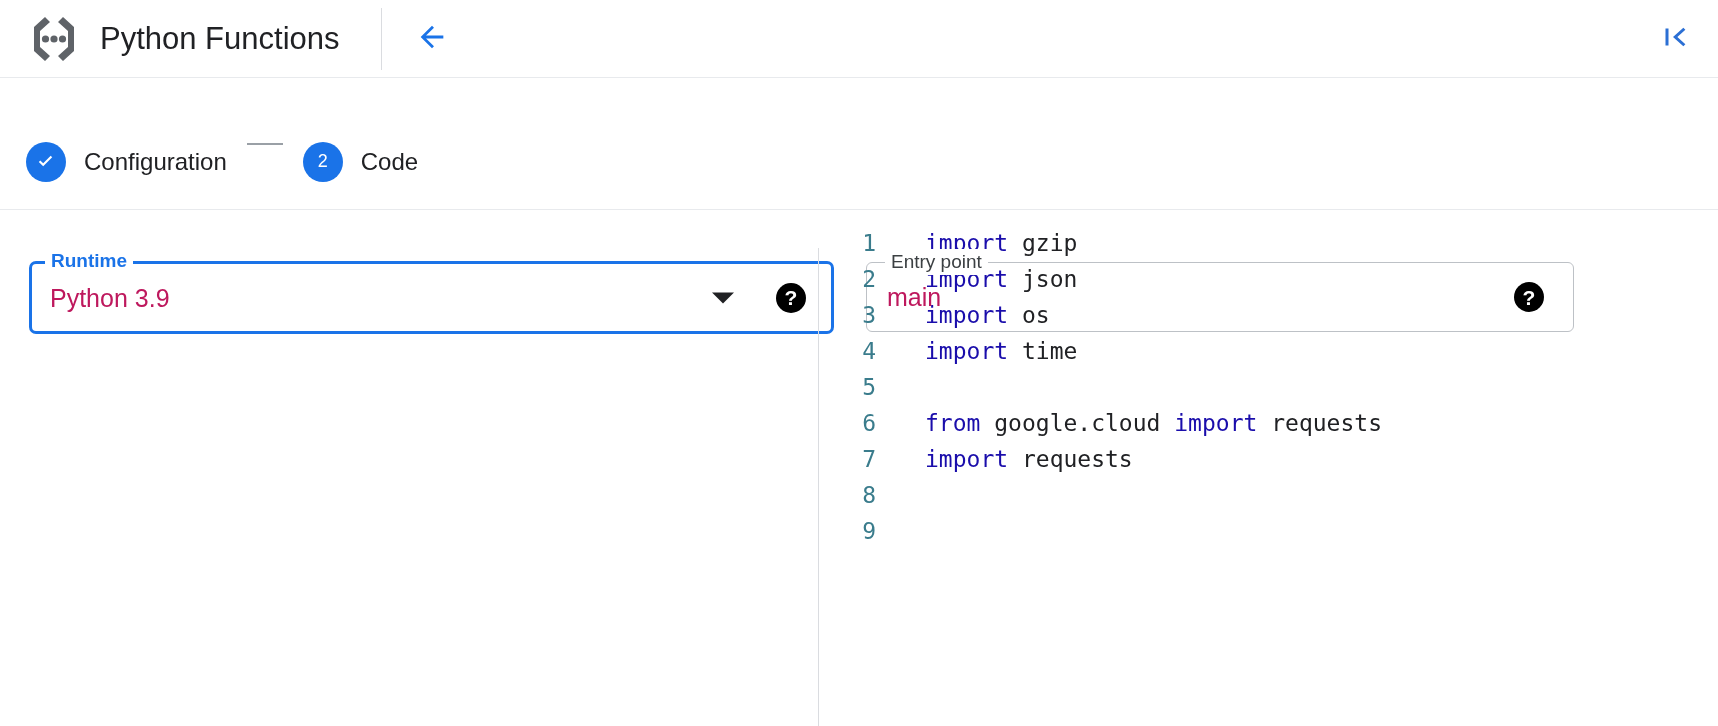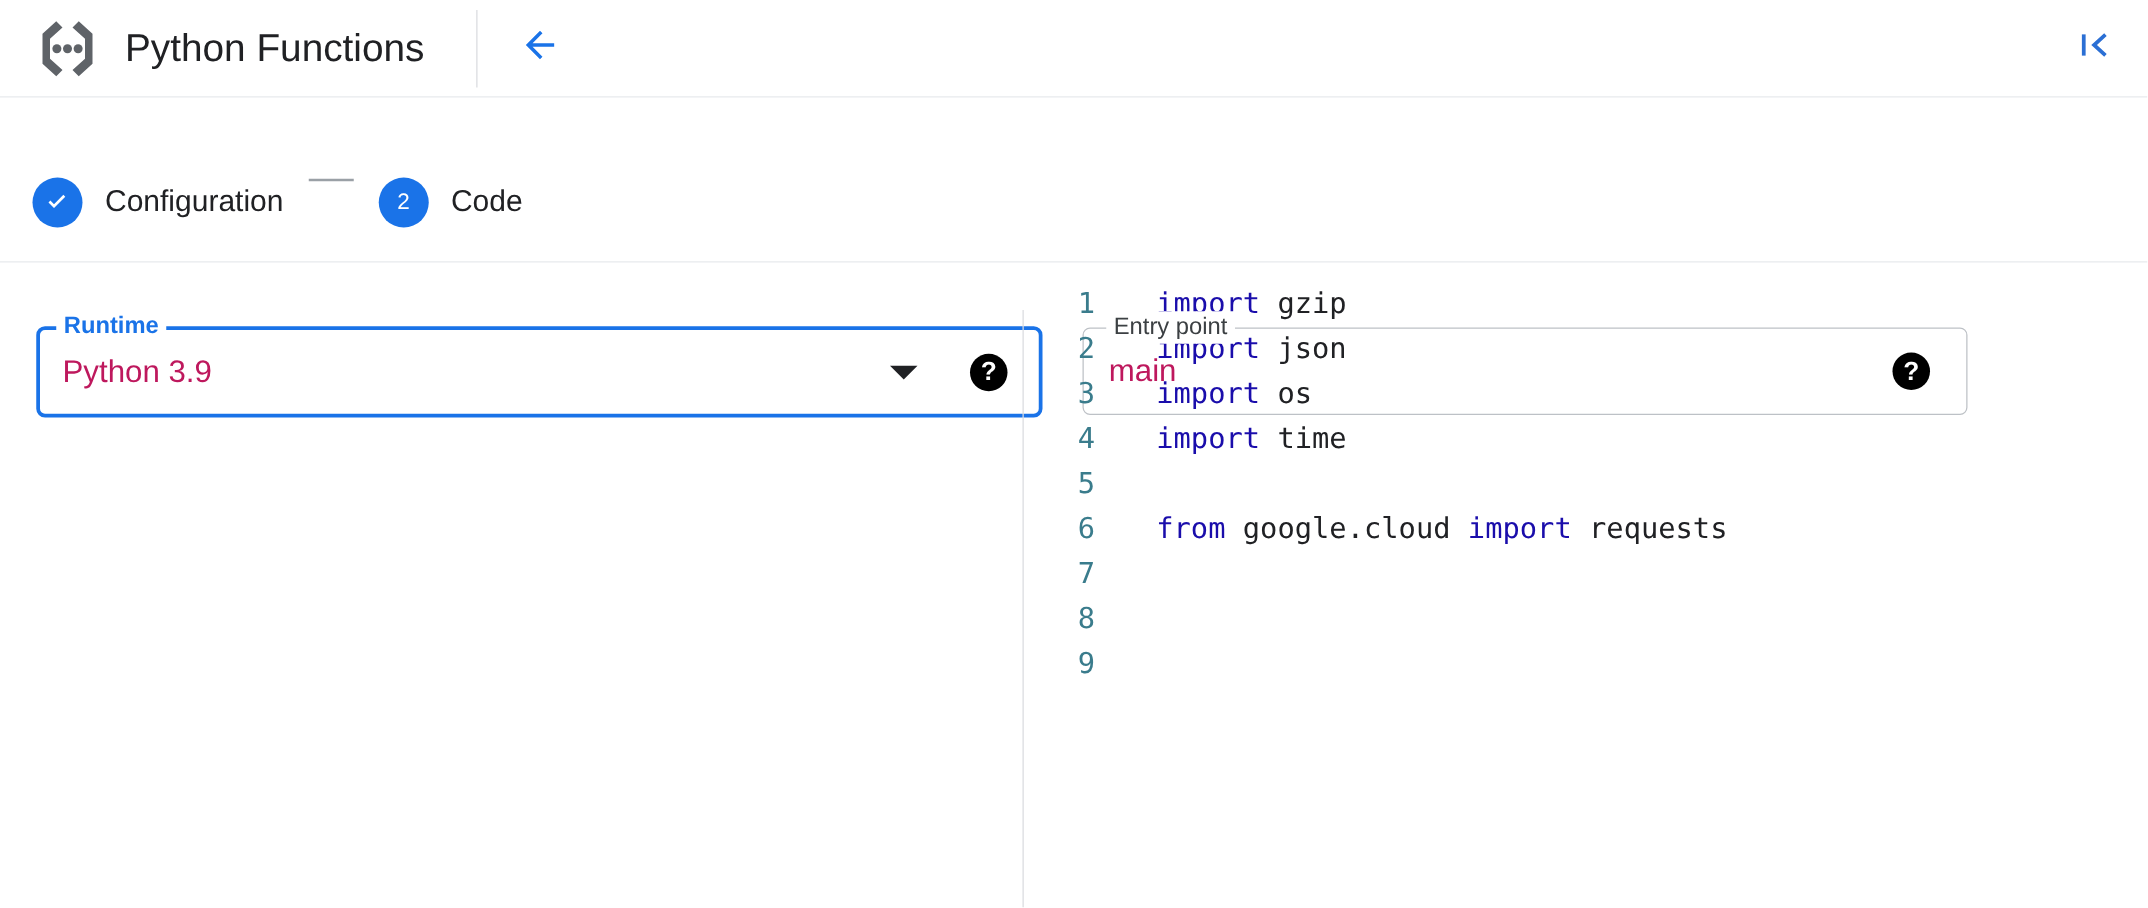--- a/index.html
+++ b/index.html
@@ -357,18 +357,18 @@
 
   <div class="vdivider"></div>
 
   <div class="editor" id="code-editor">
       <div class="code-line"><span class="ln">1</span><span class="code-text"><span class="kw">import</span><span> gzip</span></span></div>
       <div class="code-line"><span class="ln">2</span><span class="code-text"><span class="kw">import</span><span> json</span></span></div>
       <div class="code-line"><span class="ln">3</span><span class="code-text"><span class="kw">import</span><span> os</span></span></div>
       <div class="code-line"><span class="ln">4</span><span class="code-text"><span class="kw">import</span><span> time</span></span></div>
       <div class="code-line"><span class="ln">5</span><span class="code-text"></span></div>
       <div class="code-line"><span class="ln">6</span><span class="code-text"><span class="kw">from</span><span> google.cloud </span><span class="kw">import</span><span> requests</span></span></div>
-      <div class="code-line"><span class="ln">7</span></div>
+      <div class="code-line"><span class="ln">7</span><span class="code-text"><span class="kw">import</span><span> requests</span></span></div>
       <div class="code-line"><span class="ln">8</span><span class="code-text"></span></div>
       <div class="code-line"><span class="ln">9</span><span class="code-text"></span></div>
     </div>
 
 </div>
 
 </body></html>

